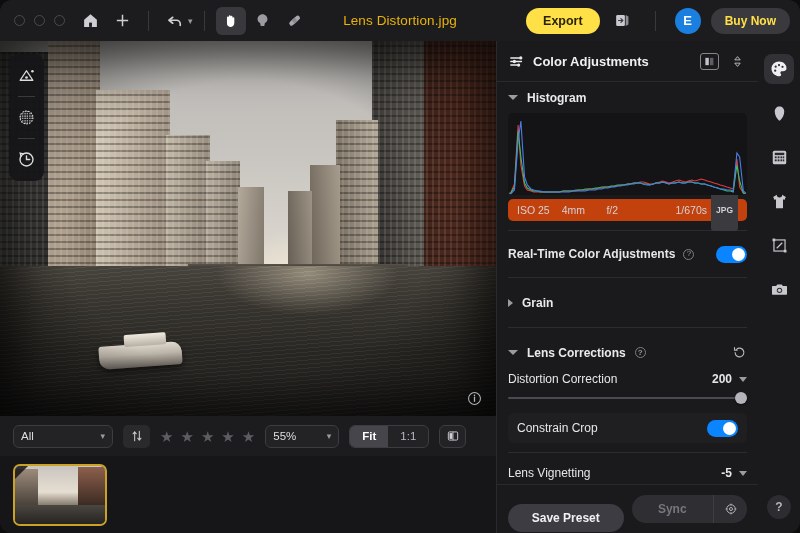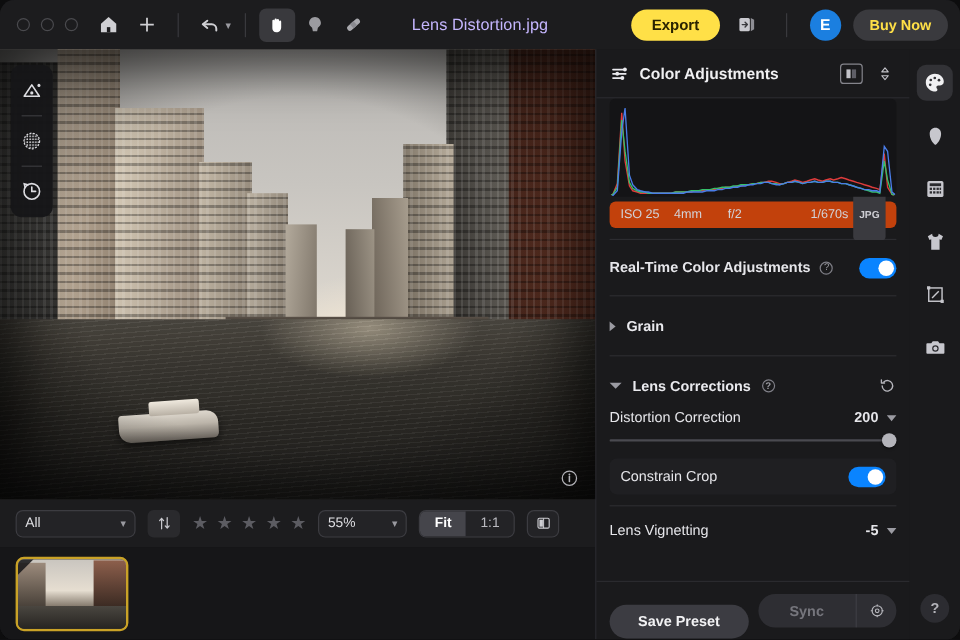--- a/index.html
+++ b/index.html
@@ -37,21 +37,21 @@
   }
   .tb-btn.active{ background:#39393d; }
   .tb-group{ display:flex; align-items:center; gap:2px; margin-left:10px; }
   .undo-wrap{ display:flex;align-items:center; }
   .chev-sm{ font-size:9px;color:#9a9aa0;margin-left:-2px; }
   .title-center{
     position:absolute; left:0; right:0; top:0; height:41px;
     display:flex;align-items:center;justify-content:center;
     pointer-events:none;
   }
-  .doc-title{ font-size:13.5px; color:#c4b5fd; letter-spacing:.1px; }
+  .doc-title{ font-size:13.5px; color:#eab308; letter-spacing:.1px; }
   .tb-right{ margin-left:auto; display:flex;align-items:center; gap:10px; }
   .export-btn{
     background:#ffe047; color:#2a2300;
     font-size:12.5px; font-weight:bold;
     padding:6px 17px; border-radius:14px;
     border:none;
   }
   .share-btn{ width:26px;height:26px;display:flex;align-items:center;justify-content:center; }
   .avatar{
     width:26px;height:26px;border-radius:50%;
@@ -510,20 +510,24 @@
             <svg width="13" height="15" viewBox="0 0 24 24">
               <path d="M12 3 L17 9 H7 Z" fill="none" stroke="#c2c2c8" stroke-width="1.7" stroke-linejoin="round"></path>
               <path d="M12 21 L17 15 H7 Z" fill="none" stroke="#c2c2c8" stroke-width="1.7" stroke-linejoin="round"></path>
             </svg>
           </div>
         </div>
       </div>
 
       <div class="panel-scroll">
 
+        <div class="sec-head">
+          <span class="tri open"></span>
+          <span>Histogram</span>
+        </div>
         <div class="hist-box">
           <svg viewBox="0 0 260 82" preserveAspectRatio="none">
             <polyline fill="none" stroke="#e03c3c" stroke-width="1.2" points="0,81 3,80 7,71 11,12 14,52 18,73 21,77 25,78 28,79 32,79 35,79 39,79 42,79 46,79 49,79 53,79 56,79 60,78 63,78 67,78 70,78 74,78 77,77 81,77 84,77 88,76 91,76 95,76 98,75 102,75 105,74 109,74 112,74 116,73 119,73 123,72 126,72 130,71 133,71 137,70 140,70 144,69 147,69 151,70 154,71 158,71 161,70 165,69 168,68 172,69 175,70 179,69 182,68 186,67 189,68 193,69 196,68 200,67 203,68 207,67 210,66 214,67 217,68 221,69 224,70 228,71 231,72 235,73 238,74 242,75 245,76 249,46 252,74 256,80 260,81"></polyline>
             <polyline fill="none" stroke="#35c06a" stroke-width="1.2" points="0,81 3,80 7,74 11,18 14,44 18,70 21,75 25,77 28,78 32,78 35,79 39,79 42,79 46,79 49,79 53,79 56,79 60,78 63,78 67,78 70,78 74,77 77,77 81,77 84,76 88,76 91,76 95,75 98,75 102,74 105,74 109,74 112,73 116,73 119,72 123,72 126,72 130,71 133,71 137,70 140,70 144,70 147,71 151,71 154,72 158,71 161,70 165,70 168,69 172,70 175,71 179,70 182,70 186,69 189,70 193,70 196,69 200,69 203,70 207,70 210,71 214,71 217,72 221,73 224,74 228,75 231,76 235,77 238,78 242,78 245,79 249,52 252,68 256,80 260,81"></polyline>
             <polyline fill="none" stroke="#4a7de8" stroke-width="1.2" points="0,81 3,81 7,77 11,28 14,8 18,64 21,72 25,76 28,77 32,78 35,78 39,79 42,79 46,79 49,79 53,79 56,79 60,79 63,79 67,79 70,78 74,78 77,78 81,78 84,78 88,77 91,77 95,77 98,76 102,76 105,75 109,75 112,74 116,74 119,73 123,73 126,72 130,72 133,71 137,71 140,70 144,70 147,71 151,72 154,72 158,71 161,70 165,70 168,69 172,70 175,71 179,70 182,70 186,69 189,70 193,70 196,69 200,69 203,70 207,70 210,71 214,71 217,72 221,73 224,74 228,75 231,76 235,76 238,77 242,77 245,78 249,40 252,44 256,78 260,81"></polyline>
           </svg>
         </div>
         <div class="meta-row">
           <span class="m">ISO 25</span>
           <span class="m">4mm</span>

